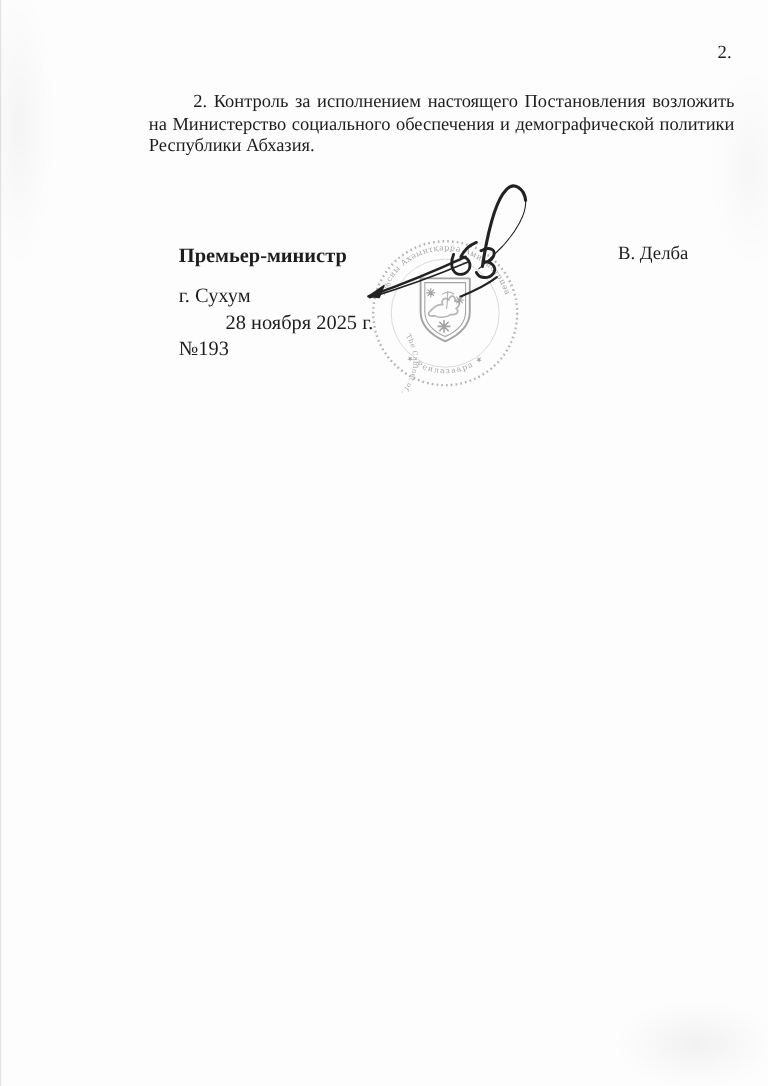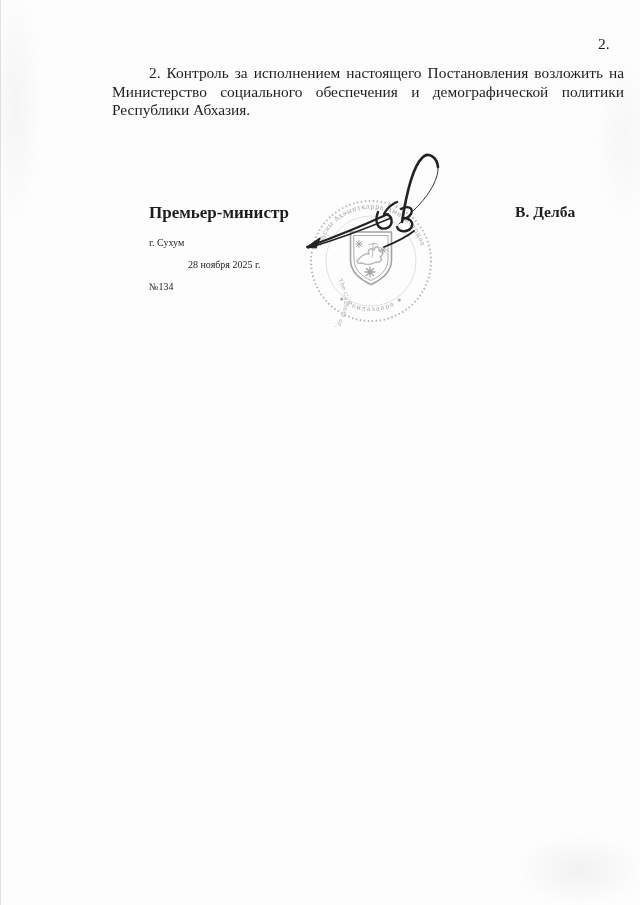--- a/index.html
+++ b/index.html
@@ -32,30 +32,30 @@
   }
   .page-number {
     position: absolute; left: 598px; top: 35px;
     font-size: 15.5px; line-height: 1.1;
   }
   .body-text {
     position: absolute; left: 112px; top: 64px; width: 512px;
     font-size: 15.4px; line-height: 18.6px;
     text-align: justify;
   }
-  .body-text p { margin: 0; text-indent: 37px; }
+  .body-text p { margin: 12px; text-indent: 37px; }
   .sig-title {
     position: absolute; left: 149px; top: 203px;
     font-size: 17px; font-weight: bold; line-height: 1.15;
   }
   .sig-name {
     position: absolute; left: 515px; top: 203px;
-    font-size: 15.6px; font-weight: bold; line-height: 1.15; text-align: center;
+    font-size: 15.6px; font-weight: normal; line-height: 1.15; text-align: center;
   }
-  .meta { position: absolute; left: 149px; font-size: 10px; line-height: 1.2; }
+  .meta { position: absolute; left: 149px; font-size: 17px; line-height: 1.2; }
   .meta-place  { top: 237px; }
   .meta-date   { top: 259px; margin-left: 39px; }
   .meta-number { top: 281px; }
   .stamp {
     position: absolute; left: 305px; top: 195px;
     width: 132px; height: 132px; opacity: 0.92;
   }
   .stamp text {
     font-family: "DejaVu Serif", "Liberation Serif", serif;
     fill: #9e9e9e;
@@ -78,21 +78,21 @@
   <div class="page-number">2.</div>
 
   <div class="body-text">
     <p>2. Контроль за исполнением настоящего Постановления возложить на Министерство социального обеспечения и демографической политики Республики Абхазия.</p>
   </div>
 
   <div class="sig-title">Премьер-министр</div>
   <div class="sig-name">В. Делба</div>
   <div class="meta meta-place">г. Сухум</div>
   <div class="meta meta-date">28 ноября 2025 г.</div>
-  <div class="meta meta-number">№134</div>
+  <div class="meta meta-number">№193</div>
 
   <svg class="stamp" viewBox="0 0 132 132">
     <defs>
       <path id="arcOuterTop" d="M 13.5 66 A 52.5 52.5 0 1 1 118.5 66"></path>
       <path id="arcOuterBottom" d="M 16 66 A 50 50 0 0 0 116 66"></path>
       <path id="arcInner" d="M 33.1 85 A 38 38 0 1 1 33.08 84.97"></path>
     </defs>
 
     <circle cx="66" cy="66" r="60" fill="none" stroke="#a0a0a0" stroke-width="2" stroke-dasharray="1.4 2.6" opacity="0.85"></circle>
     <circle cx="66" cy="66" r="45" fill="none" stroke="#aaaaaa" stroke-width="0.7" opacity="0.55"></circle>

